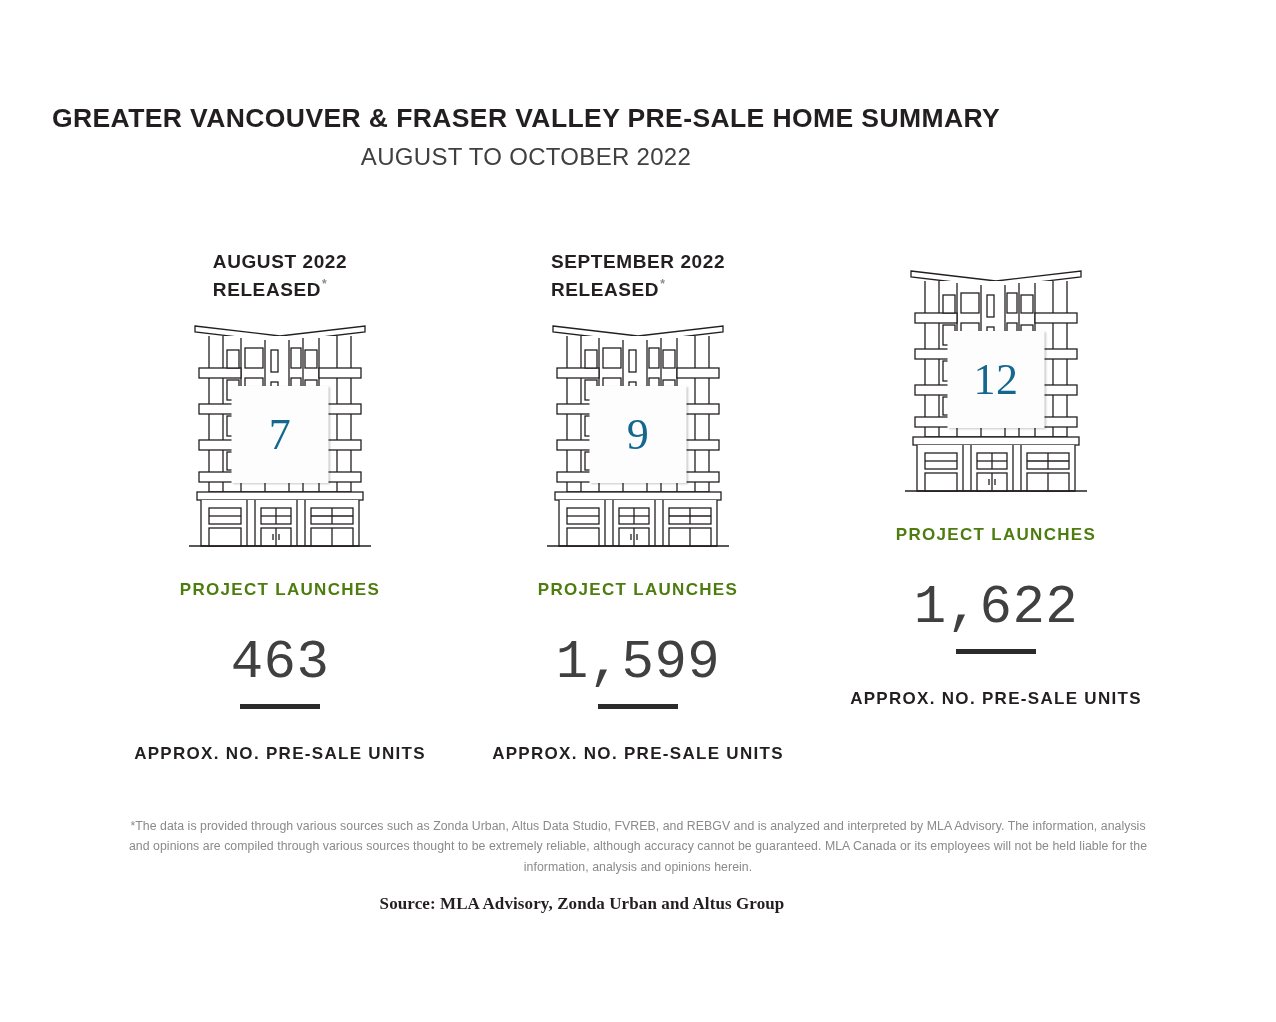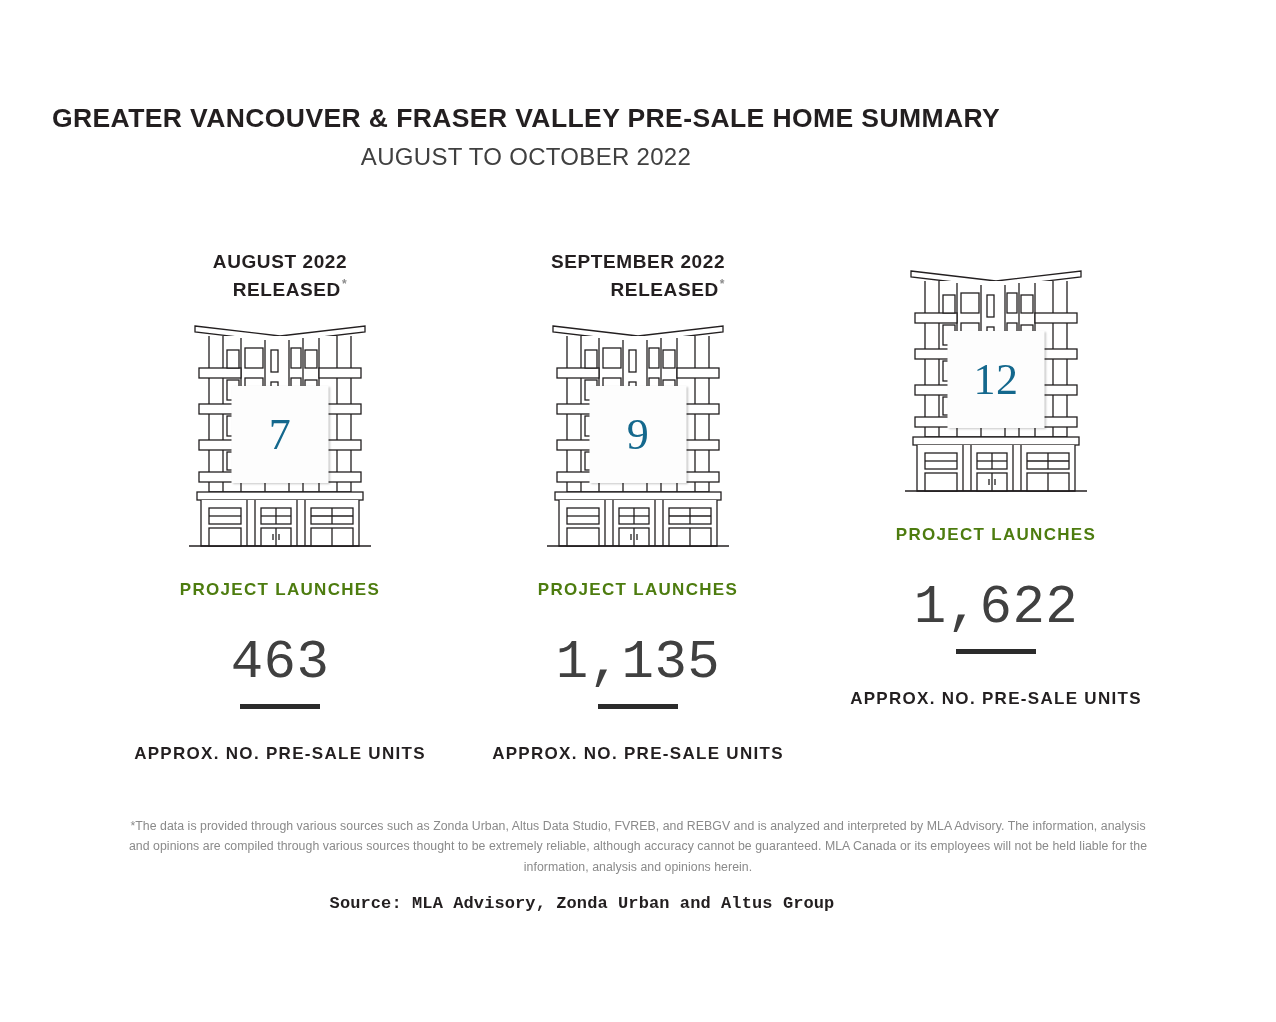--- a/index.html
+++ b/index.html
@@ -57,21 +57,21 @@
     display: flex;
     flex-direction: row;
     align-items: flex-start;
     justify-content: center;
   }
   .col {
     width: 358px;
     display: flex;
     flex-direction: column;
     align-items: center;
-    text-align: right;
+    text-align: left;
   }
 
   .col-heading {
     font-size: 19px;
     font-weight: bold;
     letter-spacing: 0.6px;
     line-height: 1.45;
     color: #231f20;
     margin: 0;
     white-space: nowrap;
@@ -164,21 +164,21 @@
     line-height: 1.65;
     color: #8a8a8a;
     letter-spacing: 0.05px;
   }
   .source {
     position: absolute;
     top: 894px;
     left: 0;
     width: 1164px;
     text-align: center;
-    font-family: Liberation Mono, monospace;
+    font-family: Liberation Serif, serif;
     font-weight: bold;
     font-size: 17px;
     color: #231f20;
     letter-spacing: 0.1px;
   }
 </style>
 </head>
 <body>
 
 <div class="page">
@@ -356,21 +356,21 @@
             <line x1="147" y1="208" x2="147" y2="226"></line>
             <line x1="4" y1="226" x2="186" y2="226" stroke-width="1.6"></line>
           </g>
         </svg>
         <div class="launch-badge">
           <span class="launch-num">9</span>
         </div>
       </div>
 
       <div class="sub-label">PROJECT LAUNCHES</div>
-      <div class="big-num">1,135</div>
+      <div class="big-num">1,599</div>
       <div class="rule"></div>
       <div class="units-label">APPROX. NO. PRE-SALE UNITS</div>
     </div>
 
     <div class="col">
 
       <div class="building-wrap">
         <svg viewBox="0 0 190 232" xmlns="http://www.w3.org/2000/svg" aria-hidden="true">
           <g fill="none" stroke="#231f20" stroke-width="1.3" stroke-linejoin="miter">
             <path d="M10 6 L95 16 L180 6 L180 12 L95 22 L10 12 Z" fill="#ffffff"></path>

